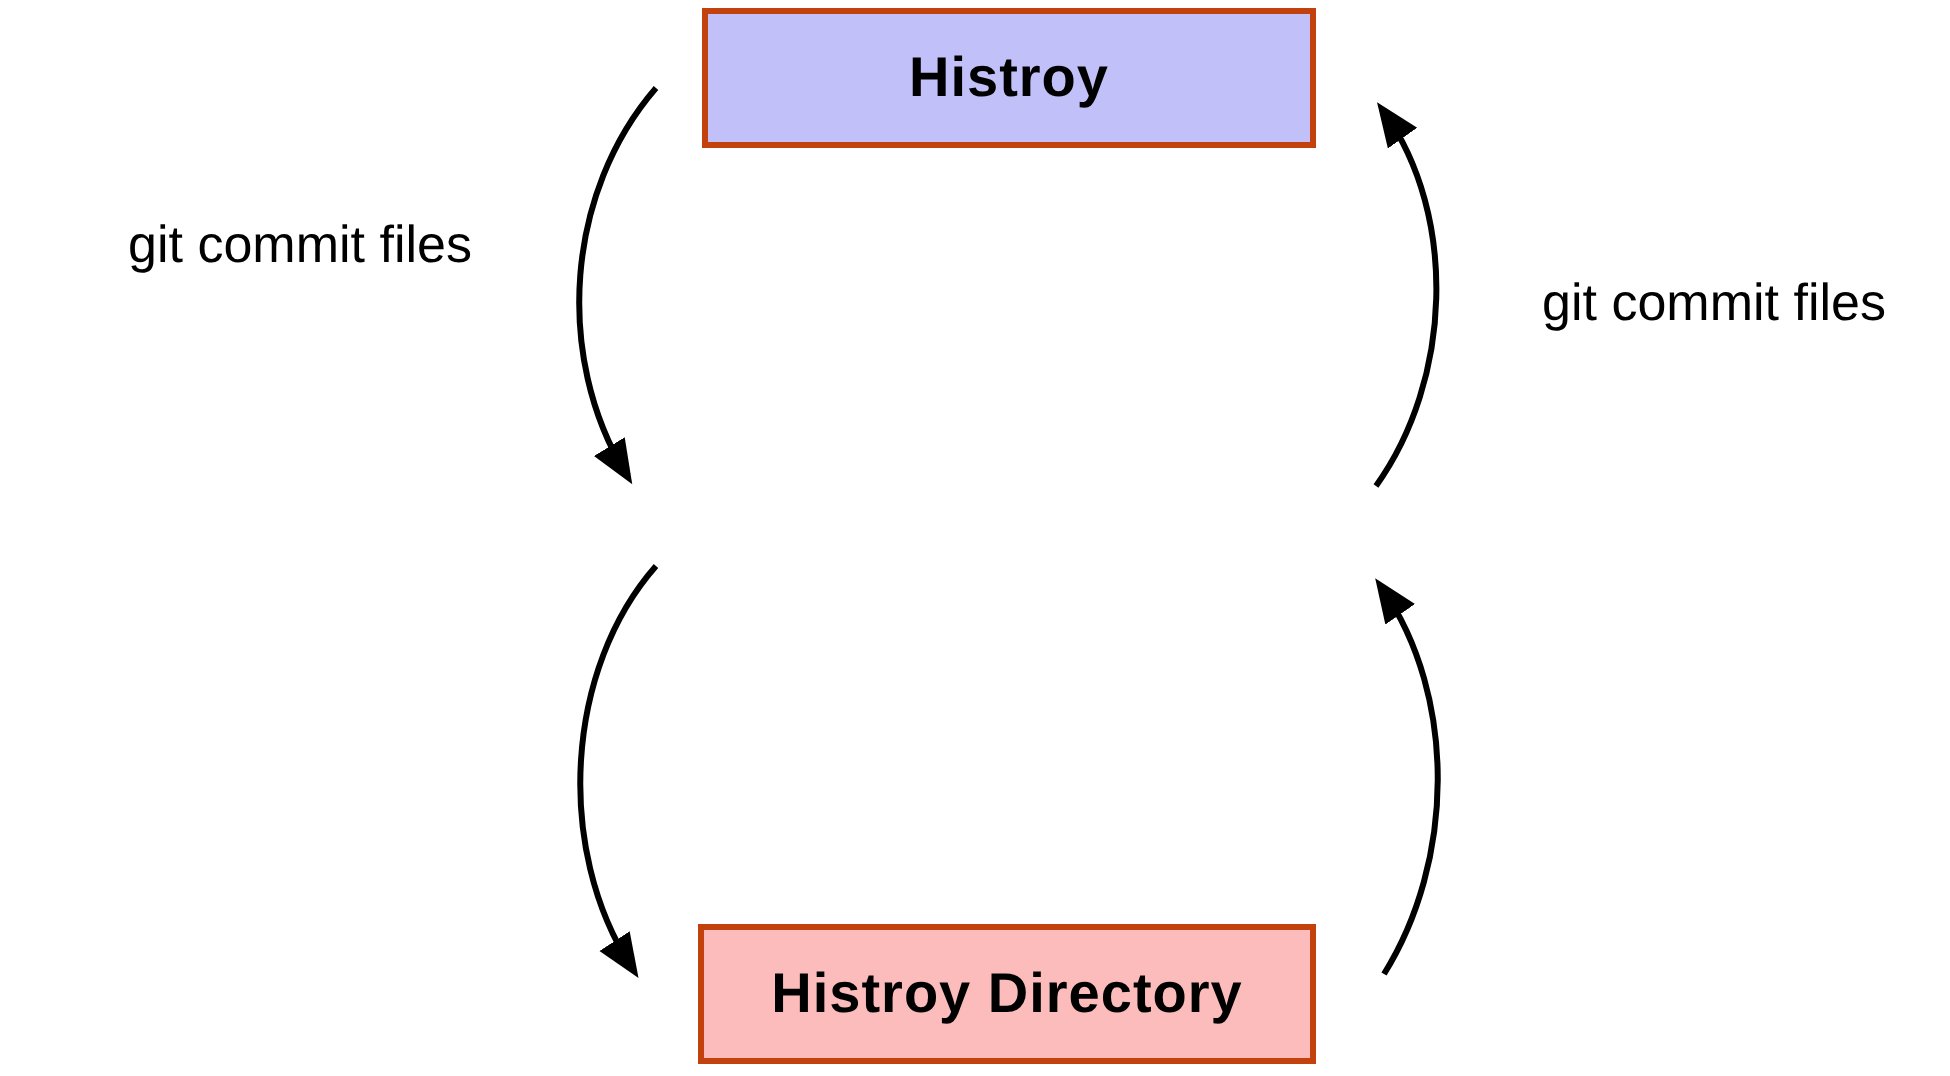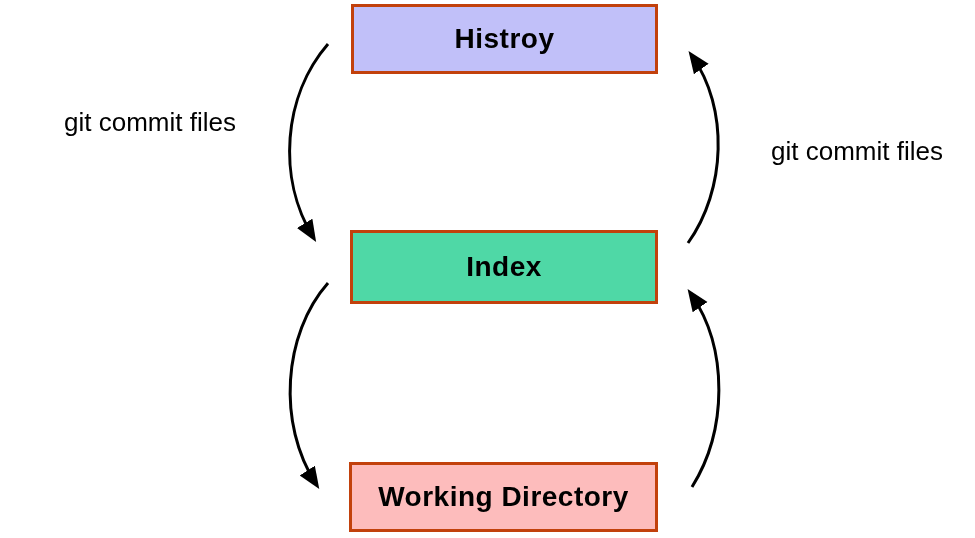--- a/index.html
+++ b/index.html
@@ -66,26 +66,23 @@
     <path d="M 328 44 C 283 96, 277 178, 313 237" fill="none" stroke="#000000" stroke-width="3" marker-end="url(#head)"></path>
     <path d="M 688 243 C 726 190, 729 108, 692 56" fill="none" stroke="#000000" stroke-width="3" marker-end="url(#head)"></path>
     <path d="M 328 283 C 283 334, 277 424, 316 484" fill="none" stroke="#000000" stroke-width="3" marker-end="url(#head)"></path>
     <path d="M 692 487 C 727 431, 729 349, 691 294" fill="none" stroke="#000000" stroke-width="3" marker-end="url(#head)"></path>
   </svg>
 
   <div class="node-box box-history" style="background-color: rgb(193, 192, 249);">
     <span class="node-label">Histroy</span>
   </div>
 
-  <div class="node-box box-index" style="background-color: rgb(79, 216, 166);">
-    <span class="node-label">Index</span>
-  </div>
 
   <div class="node-box box-working" style="background-color: rgb(253, 188, 188);">
-    <span class="node-label">Working Directory</span>
+    <span class="node-label">Histroy Directory</span>
   </div>
 
   <div class="edge-label label-reset">git commit files</div>
 
   <div class="edge-label label-commit">git commit files</div>
 
 
 
 </div>
 

